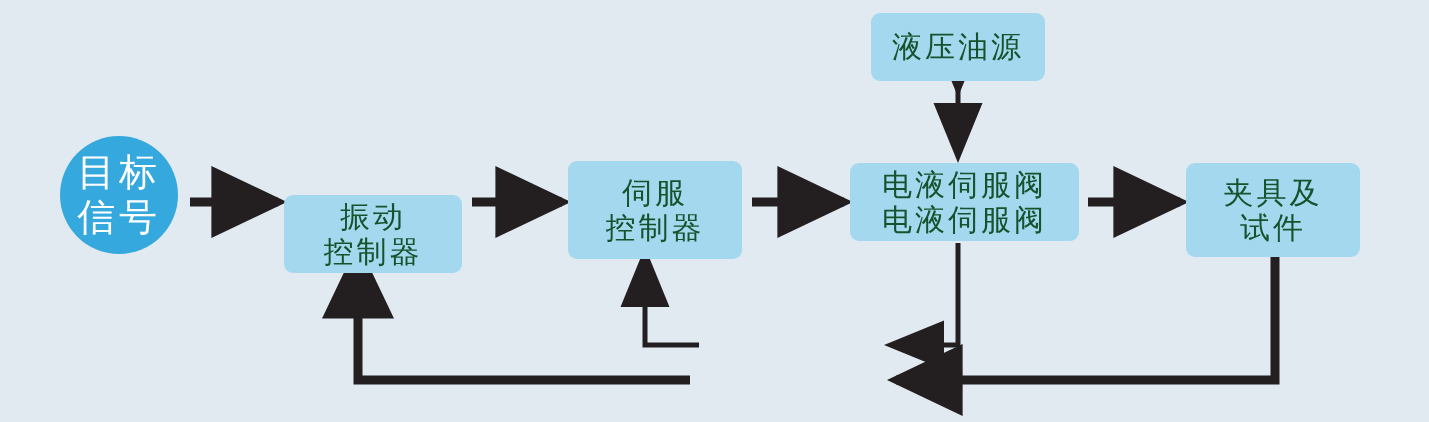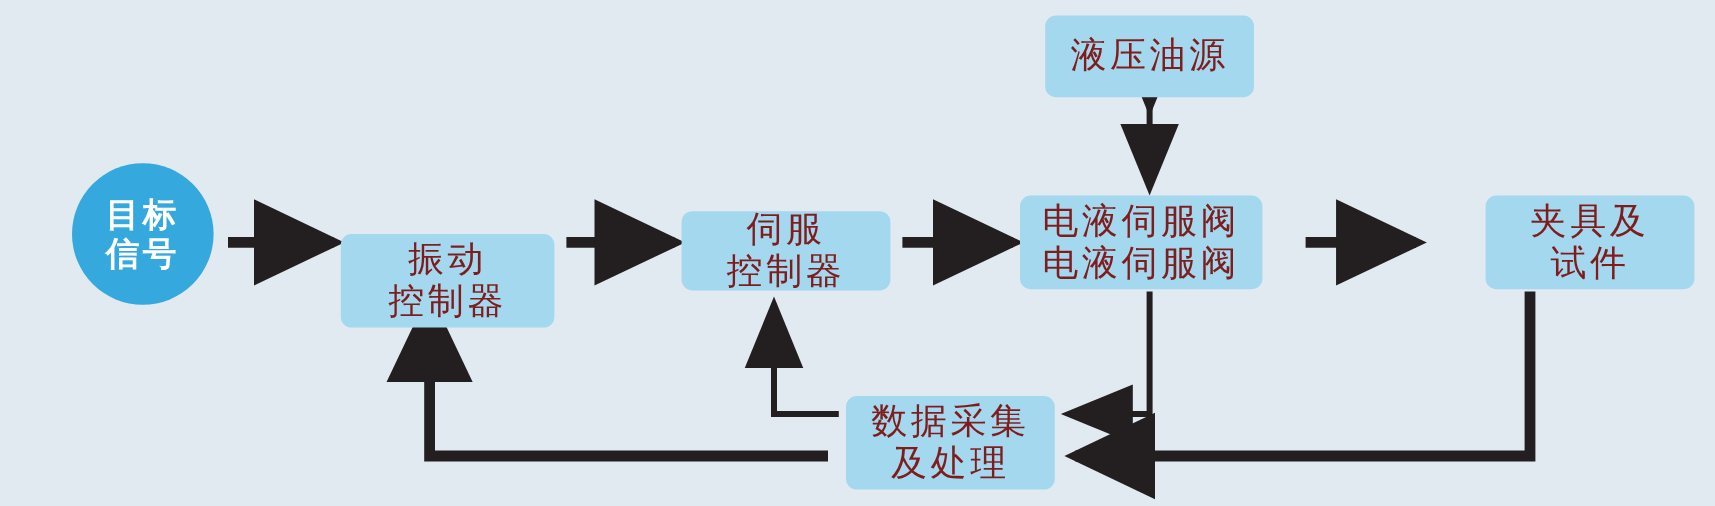--- a/index.html
+++ b/index.html
@@ -31,47 +31,46 @@
     pointer-events: none;
   }
   .node {
     position: absolute;
     box-sizing: border-box;
     display: flex;
     flex-direction: column;
     align-items: center;
     justify-content: center;
     text-align: center;
-    color: #7f1d1d;
+    color: #14532d;
     letter-spacing: 0.10em;
     line-height: 1.18;
   }
   .node-box {
     background: #a4d8ef;
     border-radius: 9px;
     font-size: 30px;
     font-weight: 400;
   }
   .node-circle {
     background: #35a8dd;
     border-radius: 50%;
     color: #ffffff;
-    font-size: 28px;
-    font-weight: bold;
+    font-size: 38px;
   }
   .node-line {
     display: block;
     white-space: nowrap;
   }
   
   #node-target        { left: 60px;   top: 136px; width: 118px; height: 118px; }
   #node-vib-ctrl      { left: 284px;  top: 163px; width: 178px; height: 78px; margin-top: 32px; }
-  #node-servo-ctrl    { left: 568px;  top: 176px; width: 174px; height: 66px; }
-  #node-valve         { left: 850px;  top: 163px; width: 202px; height: 78px; }
-  #node-fixture       { left: 1238px; top: 163px; width: 174px; height: 78px; }
+  #node-servo-ctrl    { left: 568px;  top: 161px; width: 174px; height: 98px; }
+  #node-valve         { left: 850px;  top: 163px; width: 229px; height: 78px; }
+  #node-fixture       { left: 1186px; top: 163px; width: 174px; height: 94px; }
   #node-oil           { left: 871px;  top: 13px;  width: 174px; height: 68px; }
   #node-daq           { left: 705px;  top: 330px; width: 174px; height: 78px; }
 </style>
 </head>
 <body>
 
 <div id="diagram-root">
 
   <svg class="layer-svg" viewBox="0 0 1429 422" width="1429" height="422" xmlns="http://www.w3.org/2000/svg">
     <defs>
@@ -124,18 +123,14 @@
 
   <div class="node node-box" id="node-fixture">
     <span class="node-line">夹具及</span>
     <span class="node-line">试件</span>
   </div>
 
   <div class="node node-box" id="node-oil">
     <span class="node-line">液压油源</span>
   </div>
 
-  <div class="node node-box" id="node-daq">
-    <span class="node-line">数据采集</span>
-    <span class="node-line">及处理</span>
-  </div>
 
 </div>
 
 </body></html>

